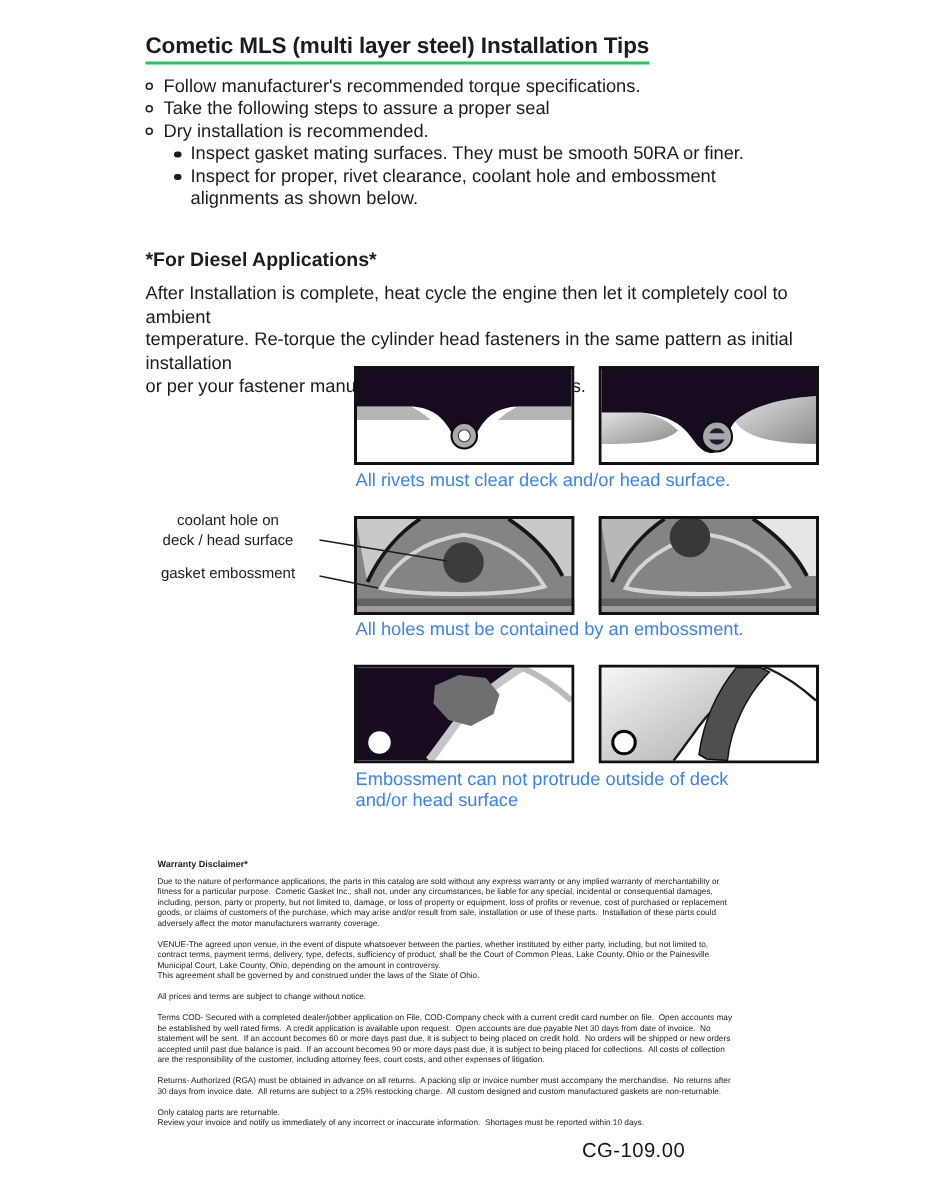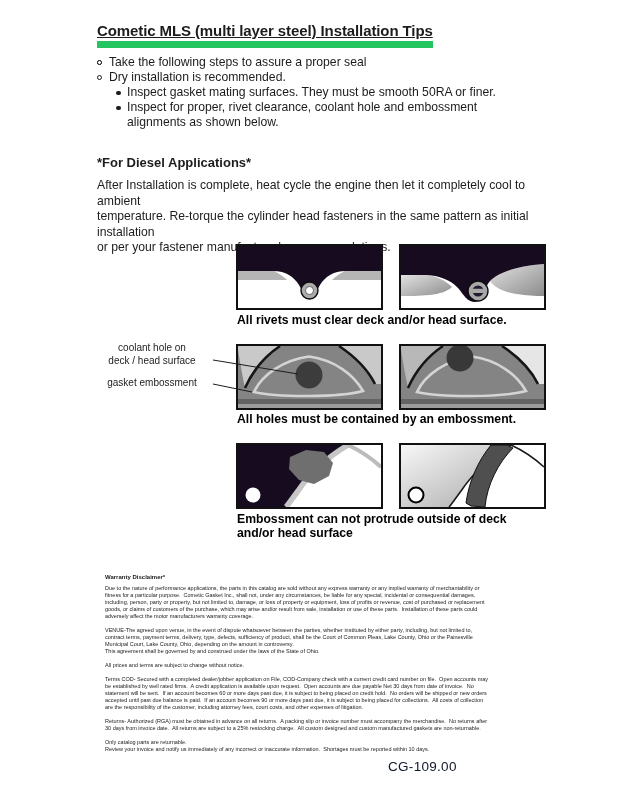--- a/index.html
+++ b/index.html
@@ -4,58 +4,58 @@
 <style>
   * { margin:0; padding:0; box-sizing:border-box; }
   html,body { background:#ffffff; }
   .page {
     position:relative; width:618px; height:800px; background:#ffffff;
     font-family:"Liberation Sans", sans-serif; color:#1c1c1c; overflow:hidden;
   }
   .content { position:absolute; left:97px; top:22px; width:440px; }
   .title {
     font-size:15px; font-weight:bold; letter-spacing:-0.1px;
-    display:inline-block; border-bottom:7px solid #22c55e; padding-bottom:2px;text-decoration:underline;
+    display:inline-block; border-bottom:2px solid #22c55e; padding-bottom:2px;
   }
   ul.tips { list-style:none; margin-top:7px; }
   ul.tips li { position:relative; font-size:12.2px; line-height:15px; padding-left:12px; }
   ul.tips li.sub { padding-left:30px; }
   .m-circ {
     position:absolute; left:0; top:5px; width:5px; height:5px;
     border:1px solid #1c1c1c; border-radius:50%; background:#fff;
   }
   li.sub .m-dot {
     position:absolute; left:19px; top:5.5px; width:4.5px; height:4.5px;
     border-radius:50%; background:#1c1c1c;
   }
   .diesel-h { font-size:13px; font-weight:bold; margin-top:25px; }
   .para { font-size:12.2px; line-height:15.5px; margin-top:8px; }
   .pre { white-space:pre-line; }
   .mono-pre { white-space:pre; }
 
   .dg-label { position:absolute; width:147px; text-align:center; font-size:14px; letter-spacing:0.5px; color:#222;margin-top:40px; }
   .dg-box { position:absolute; width:147px; height:66px; line-height:0; }
-  .dg-caption { position:absolute; font-size:12.2px; line-height:14px; color:#000000;font-weight:bold; }
+  .dg-caption { position:absolute; font-size:12.2px; line-height:14px; color:#3b82f6; }
   .anno { position:absolute; font-size:10px; line-height:12.5px; text-align:center; width:118px; }
   .leader-overlay { position:absolute; left:0; top:0; width:618px; height:800px; pointer-events:none; }
 
   .legal { position:absolute; left:105px; top:574px; width:480px; font-size:5.5px; line-height:7px; color:#222; }
   .legal h3 { font-size:6px; font-weight:bold; margin-bottom:4px; }
   .legal p { margin-bottom:7px; }
   .footer-code { position:absolute; left:388px; top:759px; font-size:13.5px; letter-spacing:0.3px; color:#0f172a; }
 </style>
 </head>
 <body>
 
 <div class="page">
 
   <div class="content">
     <div class="title">Cometic MLS (multi layer steel) Installation Tips</div>
     <ul class="tips">
-      <li><span class="m-circ"></span></li>
+      <li><span class="m-circ"></span><span>Follow manufacturer's recommended torque specifications.</span></li>
       <li><span class="m-circ"></span><span>Take the following steps to assure a proper seal</span></li>
       <li><span class="m-circ"></span><span>Dry installation is recommended.</span></li>
       <li class="sub"><span class="m-dot"></span><span>Inspect gasket mating surfaces.  They must be smooth 50RA or finer.</span></li>
       <li class="sub"><span class="m-dot"></span><span>Inspect for proper, rivet clearance, coolant hole and embossment alignments as shown below.</span></li>
     </ul>
     <div class="diesel-h">*For Diesel Applications*</div>
     <p class="para pre">After Installation is complete, heat cycle the engine then let it completely cool to ambient
 temperature. Re-torque the cylinder head fasteners in the same pattern as initial installation
 or per your fastener manufacturer's recommendations.</p>
   </div>

